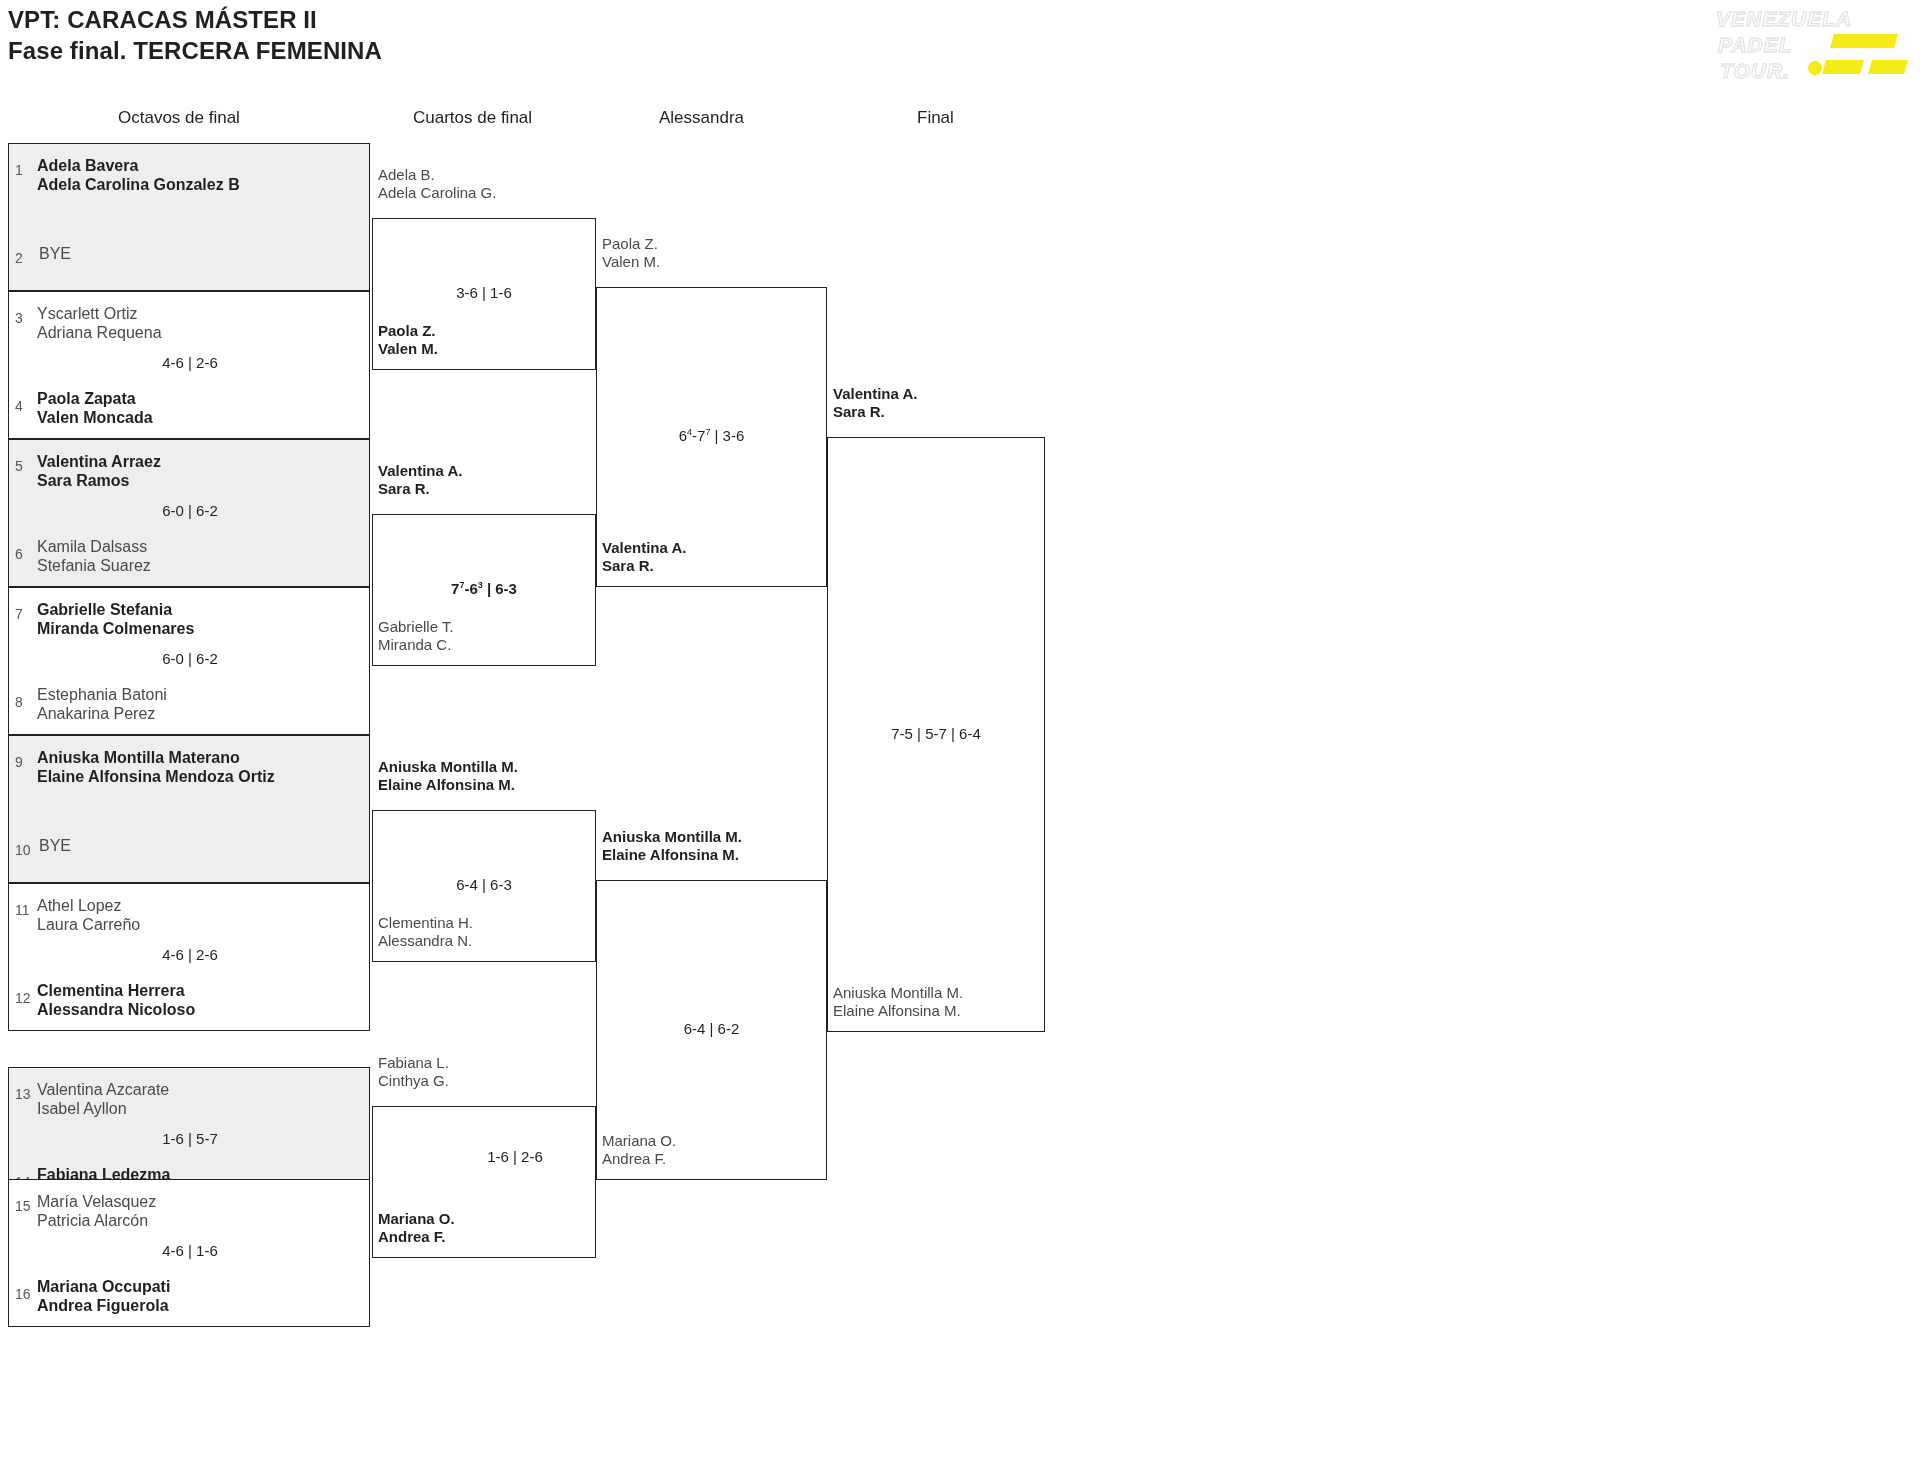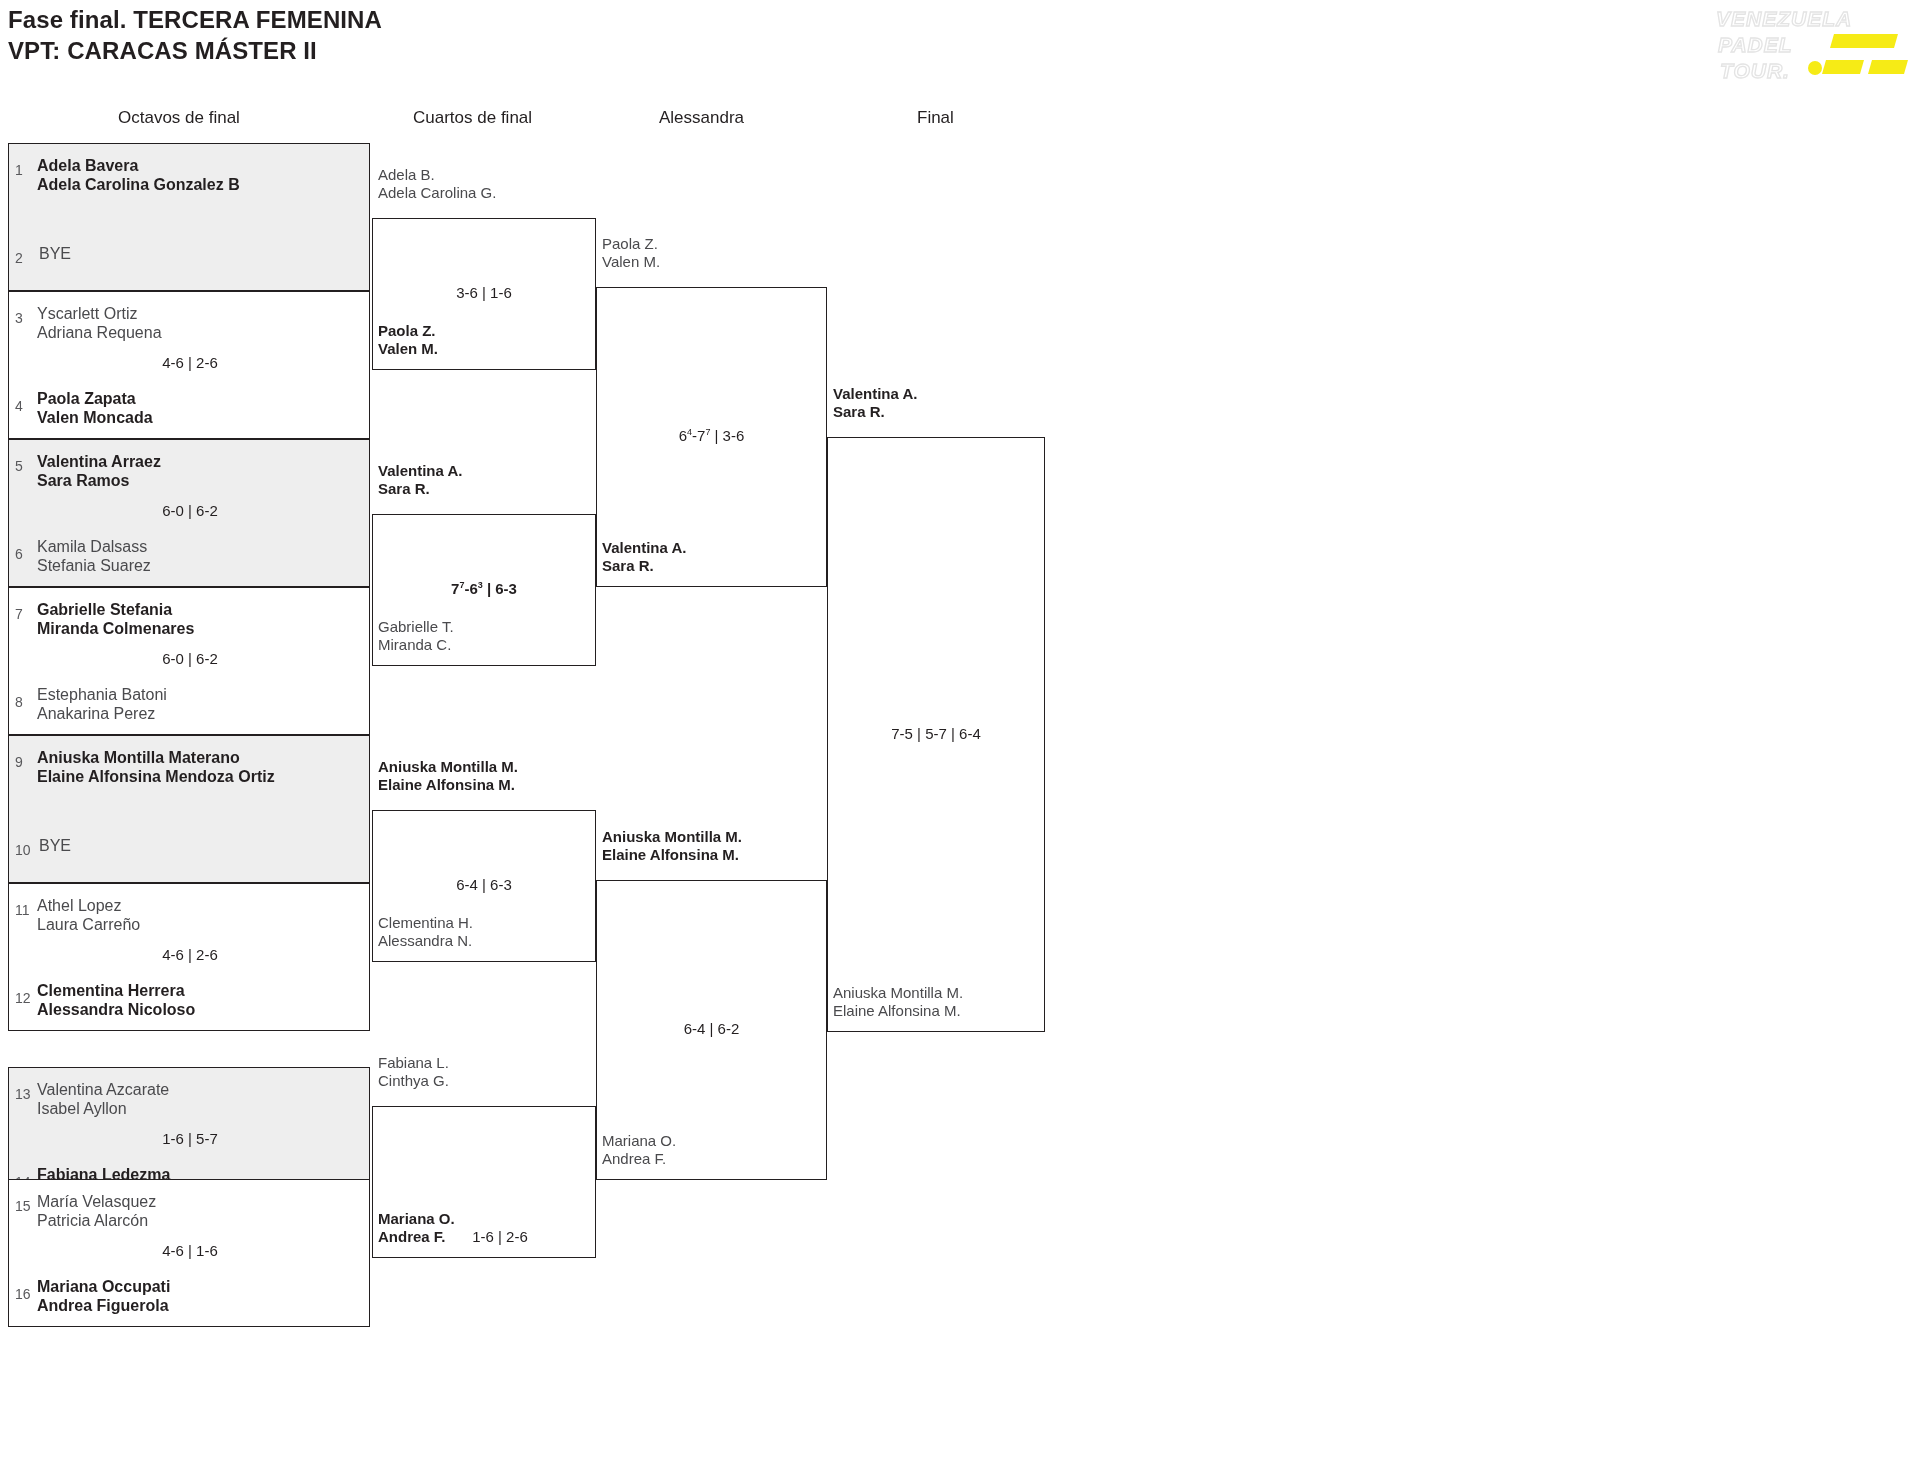--- a/index.html
+++ b/index.html
@@ -62,22 +62,22 @@
   .adv.lose{font-weight:400;color:#4a4a4d;}
   .score{
     position:absolute;font-size:15px;color:#231f20;white-space:nowrap;text-align:center;
   }
   .score sup{font-size:9px;vertical-align:super;line-height:0;}
 </style>
 </head>
 <body>
 
 <div id="title-block">
+  <div class="line">VPT: CARACAS MÁSTER II</div>
   <div class="line">Fase final. TERCERA FEMENINA</div>
-  <div class="line">VPT: CARACAS MÁSTER II</div>
 </div>
 
 <div id="logo">
   <svg width="200" height="86" viewBox="0 0 200 86" xmlns="http://www.w3.org/2000/svg">
     <g fill="none" stroke="#e9e9e9" stroke-width="1.3" font-family="Liberation Sans, sans-serif" font-style="italic" font-weight="700">
       <text x="8" y="22" font-size="21" letter-spacing="1" fill="#ffffff" stroke="#e4e4e4">VENEZUELA</text>
       <text x="10" y="48" font-size="21" letter-spacing="1" fill="#ffffff" stroke="#e4e4e4">PADEL</text>
       <text x="12" y="74" font-size="21" letter-spacing="1" fill="#ffffff" stroke="#e4e4e4">TOUR.</text>
     </g>
     <g fill="#F6EB16">
@@ -177,21 +177,21 @@
     <div class="adv lose" style="left: 378px; top: 636px;">Miranda C.</div>
     <div class="adv win" style="left: 378px; top: 758px;">Aniuska Montilla M.</div>
     <div class="adv win" style="left: 378px; top: 776px;">Elaine Alfonsina M.</div>
     <div class="conn" style="left: 372px; top: 810px; width: 224px; height: 152px;"></div>
     <div class="score" style="left: 372px; width: 224px; top: 876px;">6-4 | 6-3</div>
     <div class="adv lose" style="left: 378px; top: 914px;">Clementina H.</div>
     <div class="adv lose" style="left: 378px; top: 932px;">Alessandra N.</div>
     <div class="adv lose" style="left: 378px; top: 1054px;">Fabiana L.</div>
     <div class="adv lose" style="left: 378px; top: 1072px;">Cinthya G.</div>
     <div class="conn" style="left: 372px; top: 1106px; width: 224px; height: 152px;"></div>
-    <div class="score" style="left: 372px; width: 256px; top: 1228px;">1-6 | 2-6</div>
+    <div class="score" style="left: 372px; width: 256px; top: 1148px; padding-left: 15px;">1-6 | 2-6</div>
     <div class="adv win" style="left: 378px; top: 1210px;">Mariana O.</div>
     <div class="adv win" style="left: 378px; top: 1228px;">Andrea F.</div>
     <div class="adv lose" style="left: 602px; top: 235px;">Paola Z.</div>
     <div class="adv lose" style="left: 602px; top: 253px;">Valen M.</div>
     <div class="conn" style="left: 596px; top: 287px; width: 231px; height: 300px;"></div>
     <div class="score" style="left: 596px; width: 231px; top: 427px;">6<sup>4</sup>-7<sup>7</sup> | 3-6</div>
     <div class="adv win" style="left: 602px; top: 539px;">Valentina A.</div>
     <div class="adv win" style="left: 602px; top: 557px;">Sara R.</div>
     <div class="adv win" style="left: 602px; top: 828px;">Aniuska Montilla M.</div>
     <div class="adv win" style="left: 602px; top: 846px;">Elaine Alfonsina M.</div>

